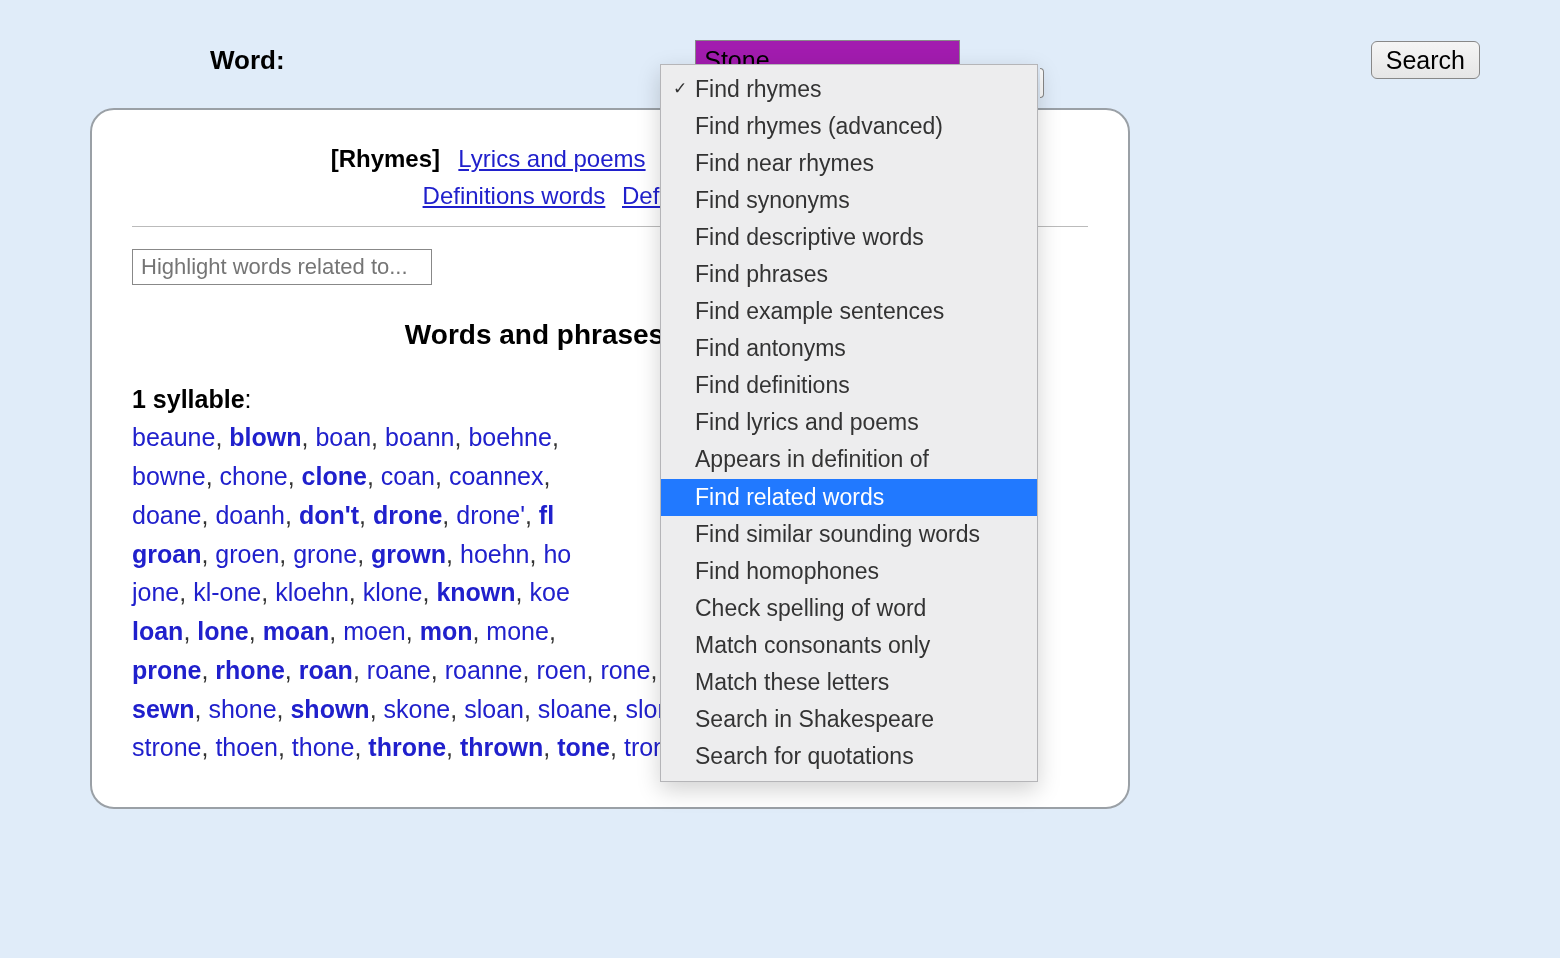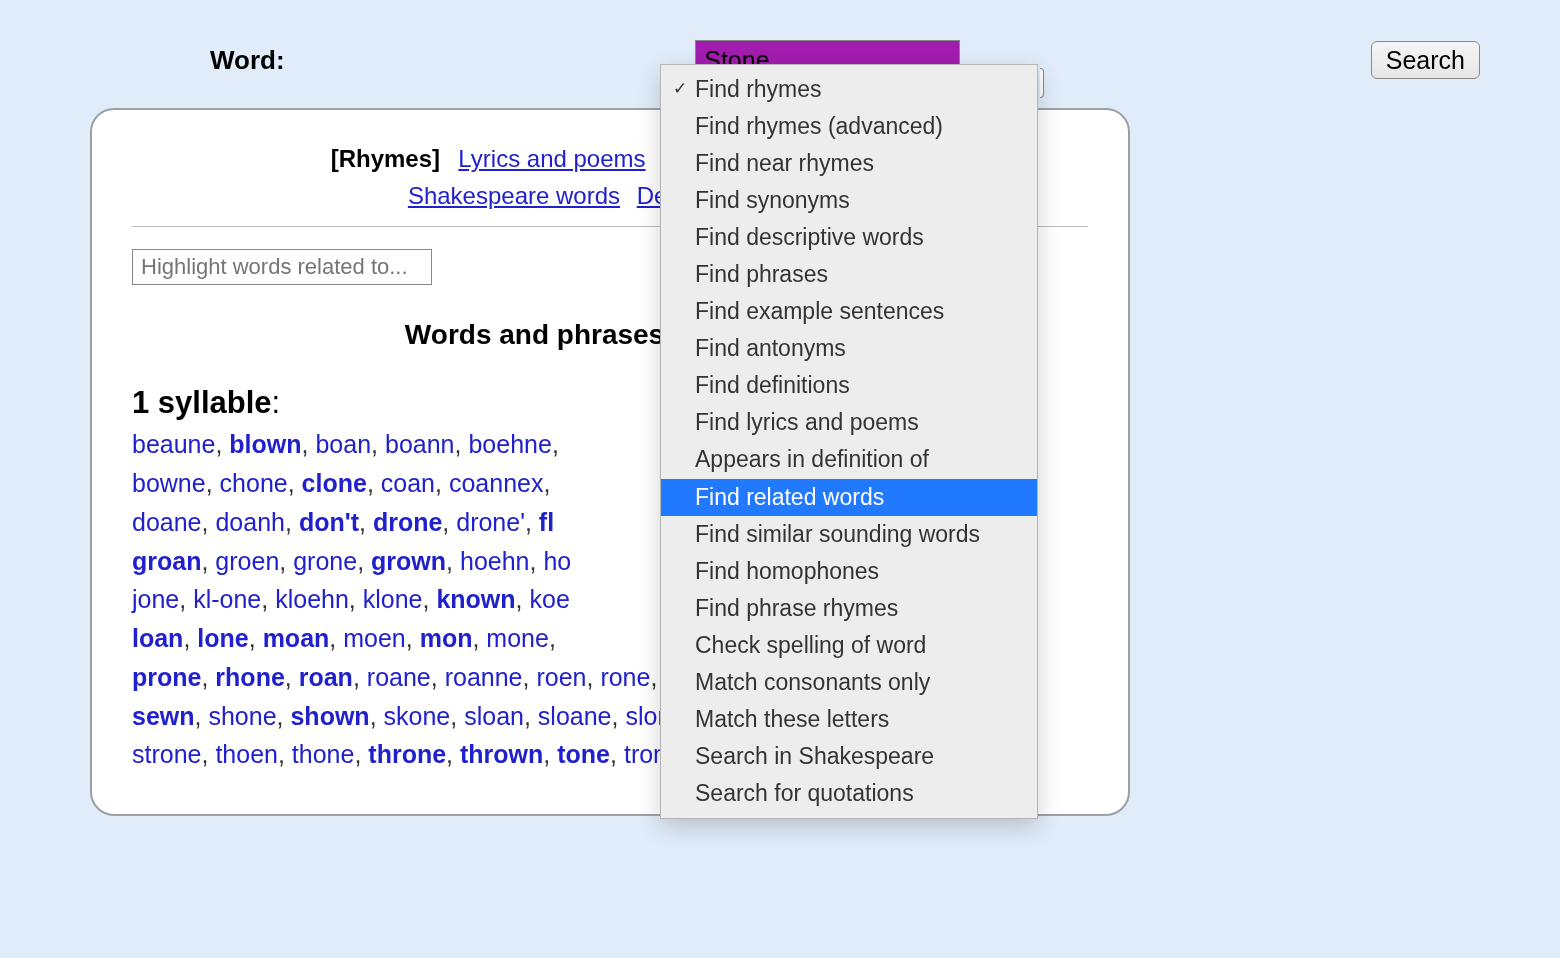--- a/index.html
+++ b/index.html
@@ -81,21 +81,21 @@
       background: #fff;
       color: #888;
     }
     .heading {
       text-align: center;
       font-size: 28px;
       font-weight: bold;
       margin-bottom: 34px;
     }
     .syllable-label {
-      font-size: 31px;
+      font-size: 25px;
       font-weight: bold;
       margin-bottom: 4px;
       margin-top: 33px;
     }
     .word-list {
       font-size: 25px;
       line-height: 1.55;
       color: #333;
     }
     .word {
@@ -186,39 +186,38 @@
     <div class="dropdown-item">Find descriptive words</div>
     <div class="dropdown-item">Find phrases</div>
     <div class="dropdown-item">Find example sentences</div>
     <div class="dropdown-item">Find antonyms</div>
     <div class="dropdown-item">Find definitions</div>
     <div class="dropdown-item">Find lyrics and poems</div>
     <div class="dropdown-item">Appears in definition of</div>
     <div class="dropdown-item selected">Find related words</div>
     <div class="dropdown-item">Find similar sounding words</div>
     <div class="dropdown-item">Find homophones</div>
-    <div class="dropdown-item">Find phrase rhymes</div>
     <div class="dropdown-item">Check spelling of word</div>
     <div class="dropdown-item">Match consonants only</div>
     <div class="dropdown-item">Match these letters</div>
     <div class="dropdown-item">Search in Shakespeare</div>
     <div class="dropdown-item">Search for quotations</div>
   </div>
 
 <div class="trail-links">
   <a class="nav-link">tences</a>
 </div>
 <div class="trail-piece">ed &gt;&gt;</div>
 
 <div class="card">
 
   <div class="nav-row">
     <span class="nav-current">[Rhymes]</span>&nbsp;
     <span id="navrow1"><a class="nav-link">Lyrics and poems</a>  <a class="nav-link">Near rhymes</a>  <a class="nav-link">Synon</a></span><br>
-    <span id="navrow2"><a class="nav-link">Shakespeare words</a>  <a class="nav-link">Definitions</a>  <a class="nav-link">Simi</a></span>
+    <span id="navrow2"><a class="nav-link">Definitions words</a>  <a class="nav-link">Definitions</a>  <a class="nav-link">Simi</a></span>
   </div>
 
   <div class="filter-row">
     <input class="filter-input" type="text" placeholder="Highlight words related to..." style="">
   </div>
 
   <div class="heading">Words and phrases that rhyme</div>
 
   <div>
     <div class="syllable-label">

